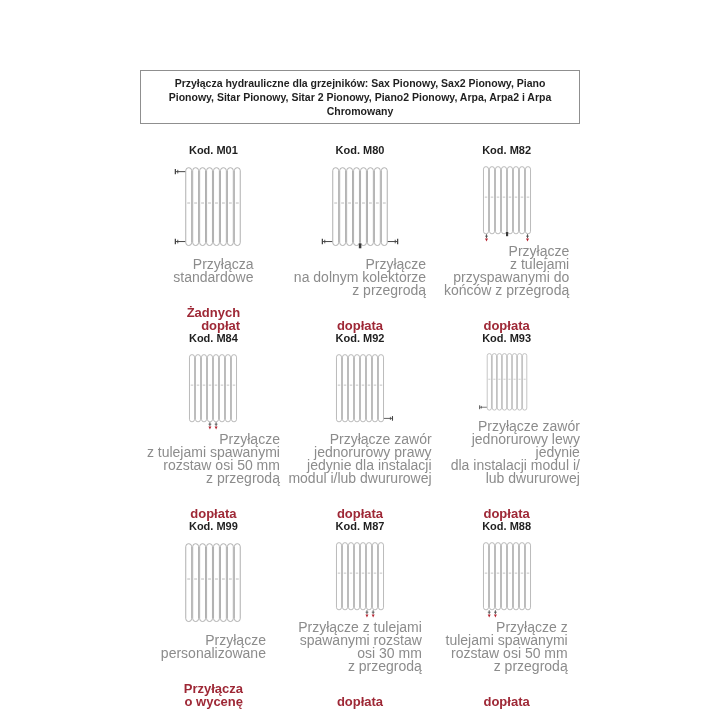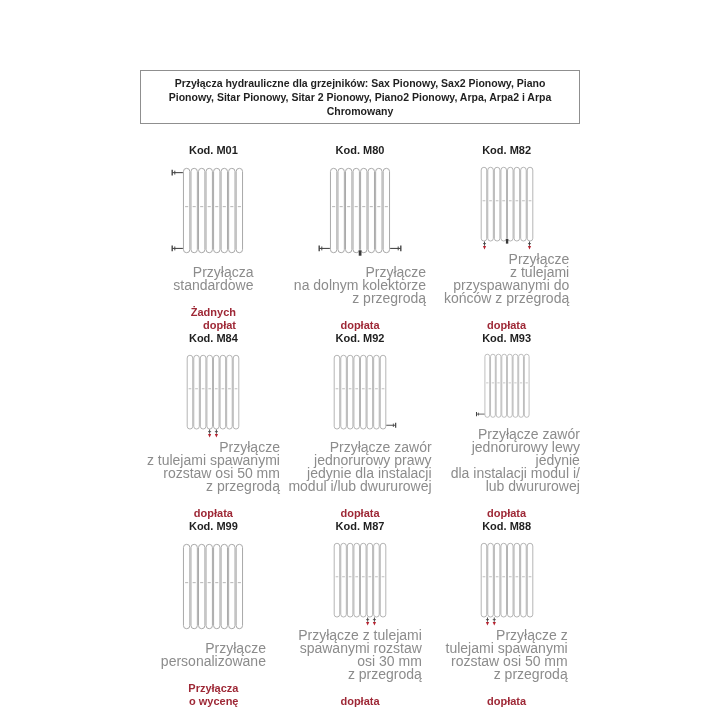--- a/index.html
+++ b/index.html
@@ -41,25 +41,25 @@
   }
   .rad-svg{display:block;}
   .desc{
     font-size:14px;
     line-height:13px;
     color:#8c8c8c;
     white-space:pre-line;
     margin-top:3px;
   }
   .price{
-    font-size:11px;
+    font-size:13px;
     line-height:13px;
     font-weight:bold;
     white-space:pre-line;
-    margin-top:14px;
+    margin-top:22px;
   }
 </style>
 </head>
 <body>
 
 <div class="page">
   <div class="content">
     <div class="header-box">
       <span>Przyłącza hydrauliczne dla grzejników: Sax Pionowy, Sax2 Pionowy, Piano Pionowy, Sitar Pionowy, Sitar 2 Pionowy, Piano2 Pionowy, Arpa, Arpa2 i Arpa Chromowany</span>
     </div>

